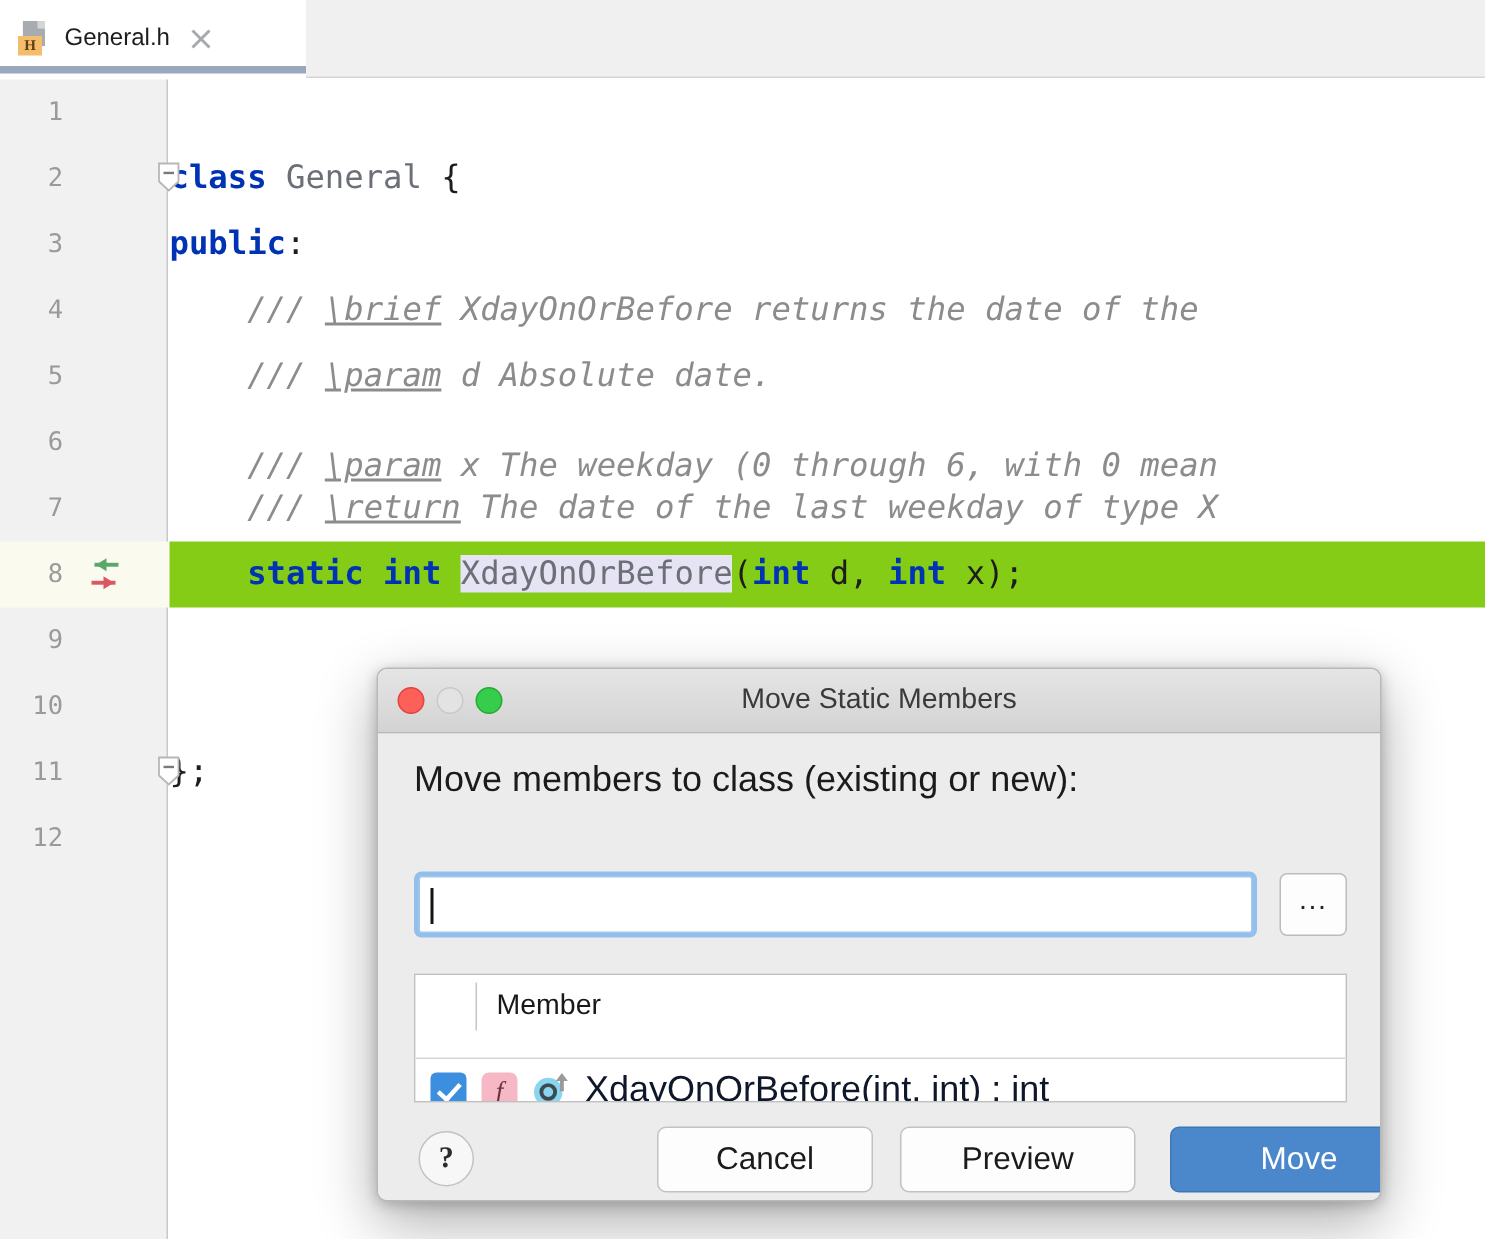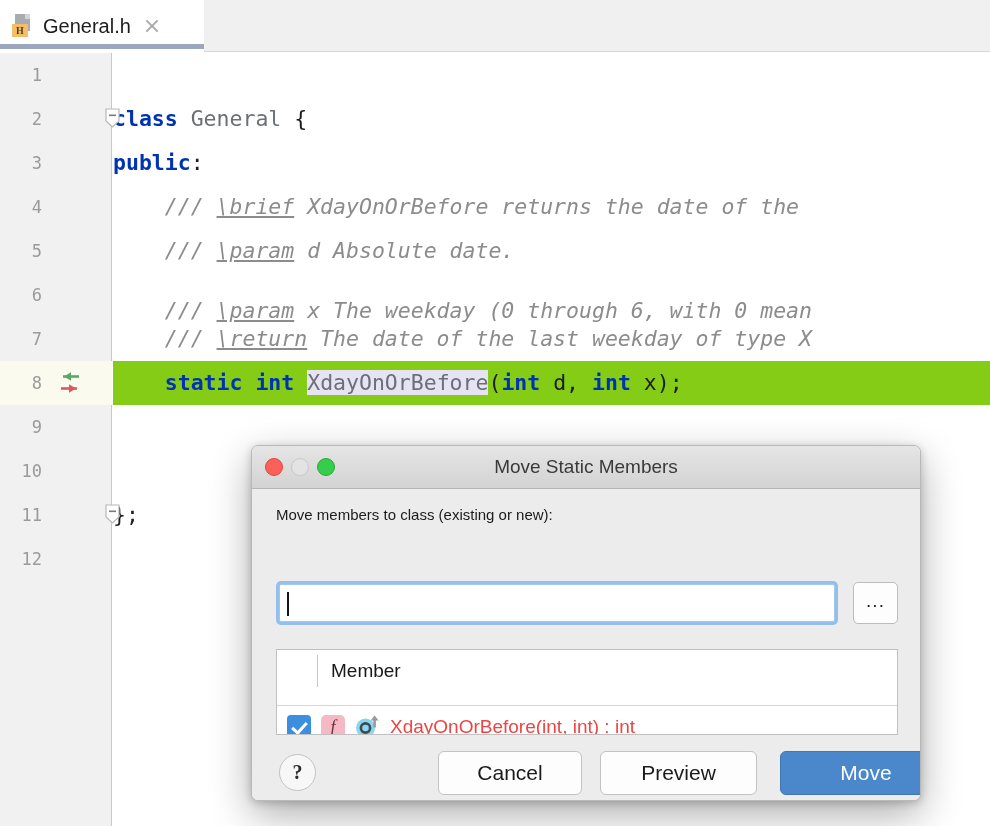--- a/index.html
+++ b/index.html
@@ -81,21 +81,21 @@
     width: 16px; height: 13px;
     background: #f4bd6b;
     color: #5c4110;
     font-size: 10px;
     font-weight: bold;
     font-family: "Liberation Serif", serif;
     text-align: center;
     line-height: 13px;
   }
   .tab-title {
-    font-size: 20px;
+    font-size: 16px;
     color: #1d1d1d;
     font-family: "Liberation Sans", sans-serif;
     white-space: nowrap;
   }
   .tab-close {
     margin-left: 12px;
     width: 18px; height: 18px;
     position: relative;
     flex: 0 0 auto;
   }
@@ -232,21 +232,21 @@
   .dlg-body {
     position: relative;
     height: 312px;
     background: #ececec;
     padding: 0;
   }
 
   .dlg-label {
     position: absolute;
     left: 24px; top: 17px;
-    font-size: 15px;
+    font-size: 24px;
     color: #1b1b1b;
     font-family: "Liberation Sans", sans-serif;
     white-space: nowrap;
   }
 
   .input-row {
     position: absolute;
     left: 24px; top: 92px;
     width: 622px;
     height: 44px;
@@ -364,22 +364,22 @@
   }
   .statici {
     position: absolute;
     left: 77px; top: 8px;
     width: 27px; height: 26px;
   }
   .row-label {
     position: absolute;
     left: 113px; top: 0;
     line-height: 42px;
-    font-size: 19px;
-    color: #ef4444;
+    font-size: 24px;
+    color: #0f172a;
     font-family: "Liberation Sans", sans-serif;
     white-space: nowrap;
   }
 
   
   .help-btn {
     position: absolute;
     left: 27px; top: 265px;
     width: 37px; height: 37px;
     border-radius: 50%;

